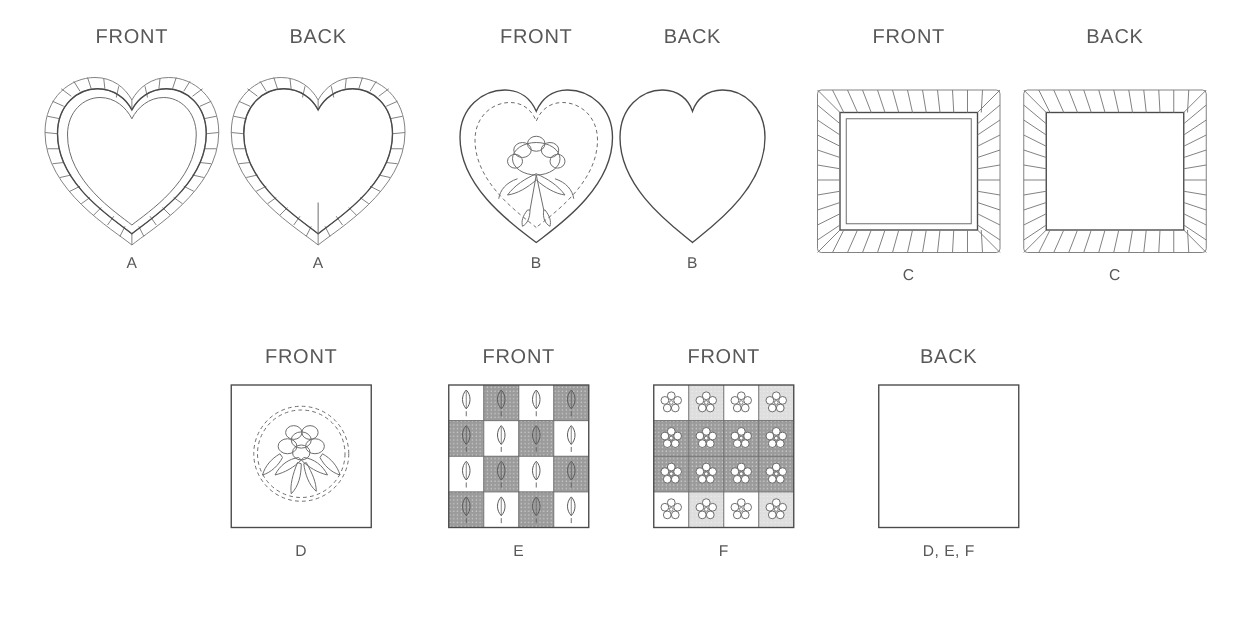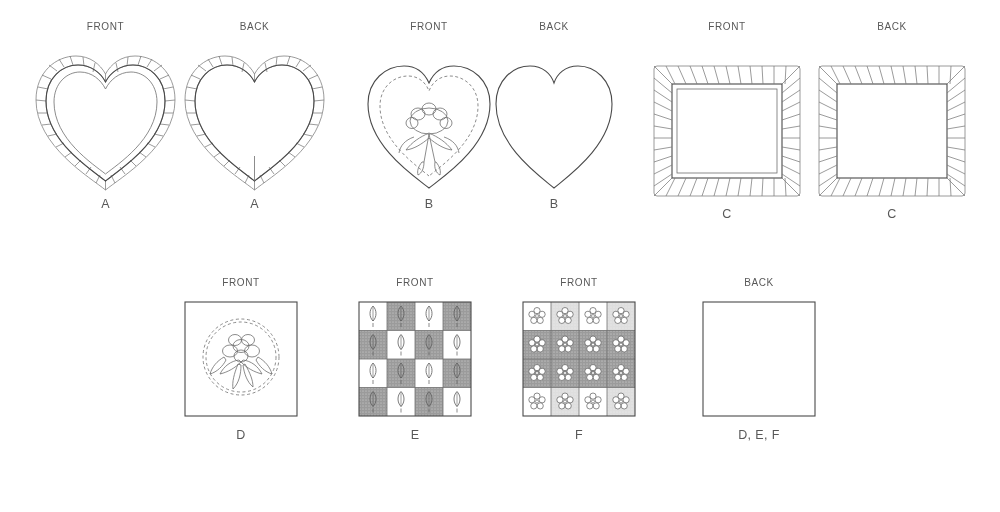--- a/index.html
+++ b/index.html
@@ -17,21 +17,21 @@
     background: #ffffff;
     overflow: hidden;
   }
   .item {
     position: absolute;
     display: flex;
     flex-direction: column;
     align-items: center;
   }
   .view-label {
-    font-size: 10px;
+    font-size: 16px;
     letter-spacing: 0.6px;
     color: #585858;
     line-height: 1;
     margin-bottom: 6px;
     white-space: nowrap;
   }
   .fig {
     position: relative;
     display: block;
   }

